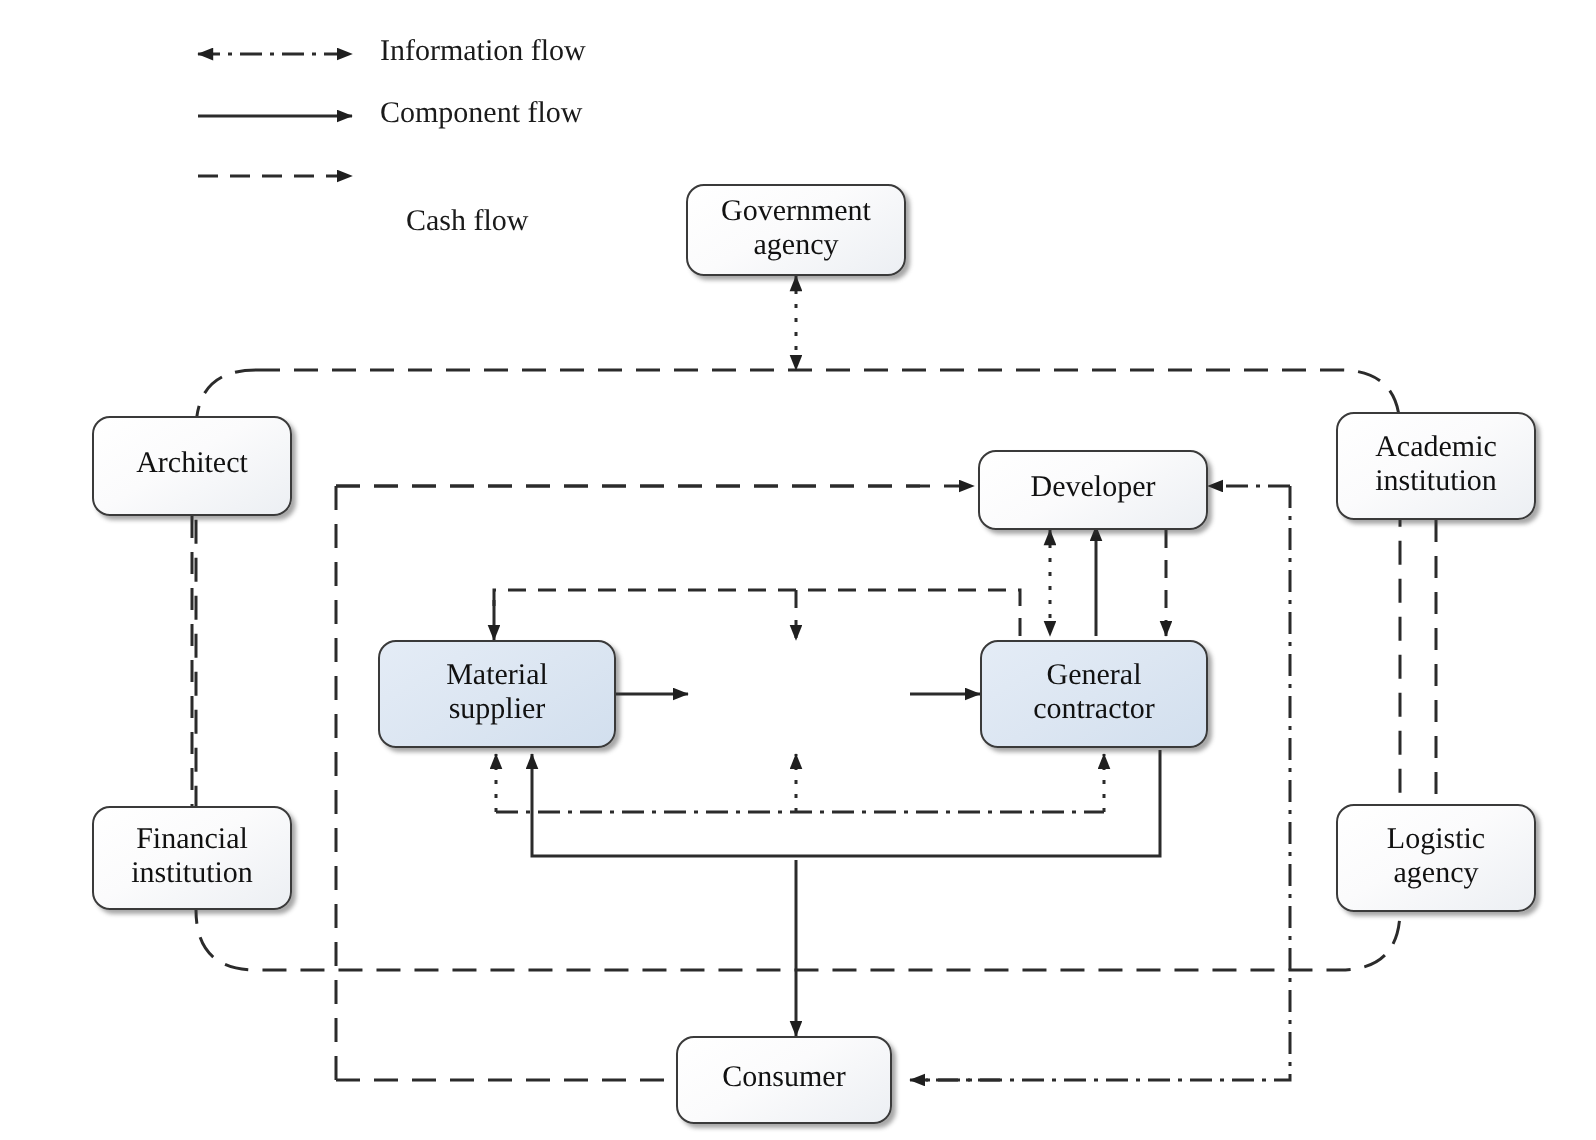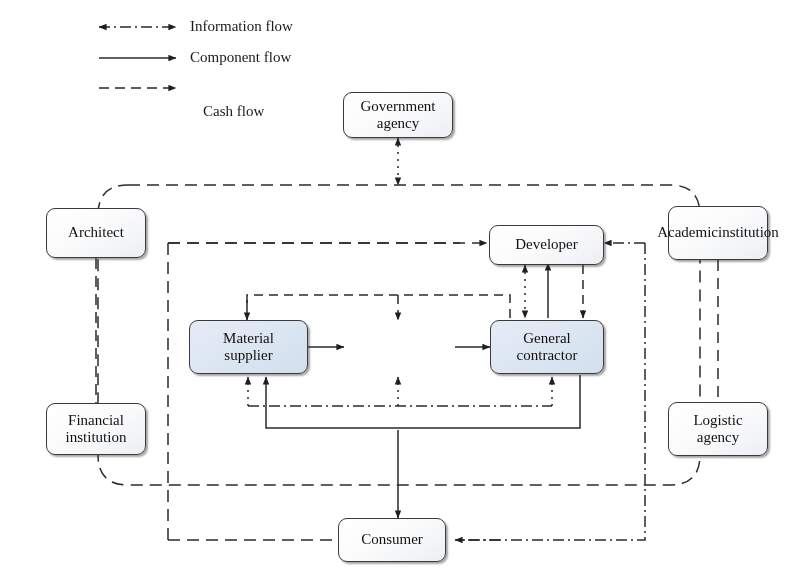--- a/index.html
+++ b/index.html
@@ -118,21 +118,21 @@
 
   <div class="node white" style="left:46px;top:208px;width:100px;height:50px;">
     <span>Architect</span>
   </div>
 
   <div class="node white" style="left:46px;top:403px;width:100px;height:52px;flex-direction:column;">
     <span>Financial</span>
     <span>institution</span>
   </div>
 
-  <div class="node white" style="left:668px;top:206px;width:100px;height:54px;flex-direction:row;">
+  <div class="node white" style="left:668px;top:206px;width:100px;height:54px;flex-direction:column;">
     <span>Academic</span>
     <span>institution</span>
   </div>
 
   <div class="node white" style="left:668px;top:402px;width:100px;height:54px;flex-direction:column;">
     <span>Logistic</span>
     <span>agency</span>
   </div>
 
   <div class="node white" style="left:489px;top:225px;width:115px;height:40px;">

